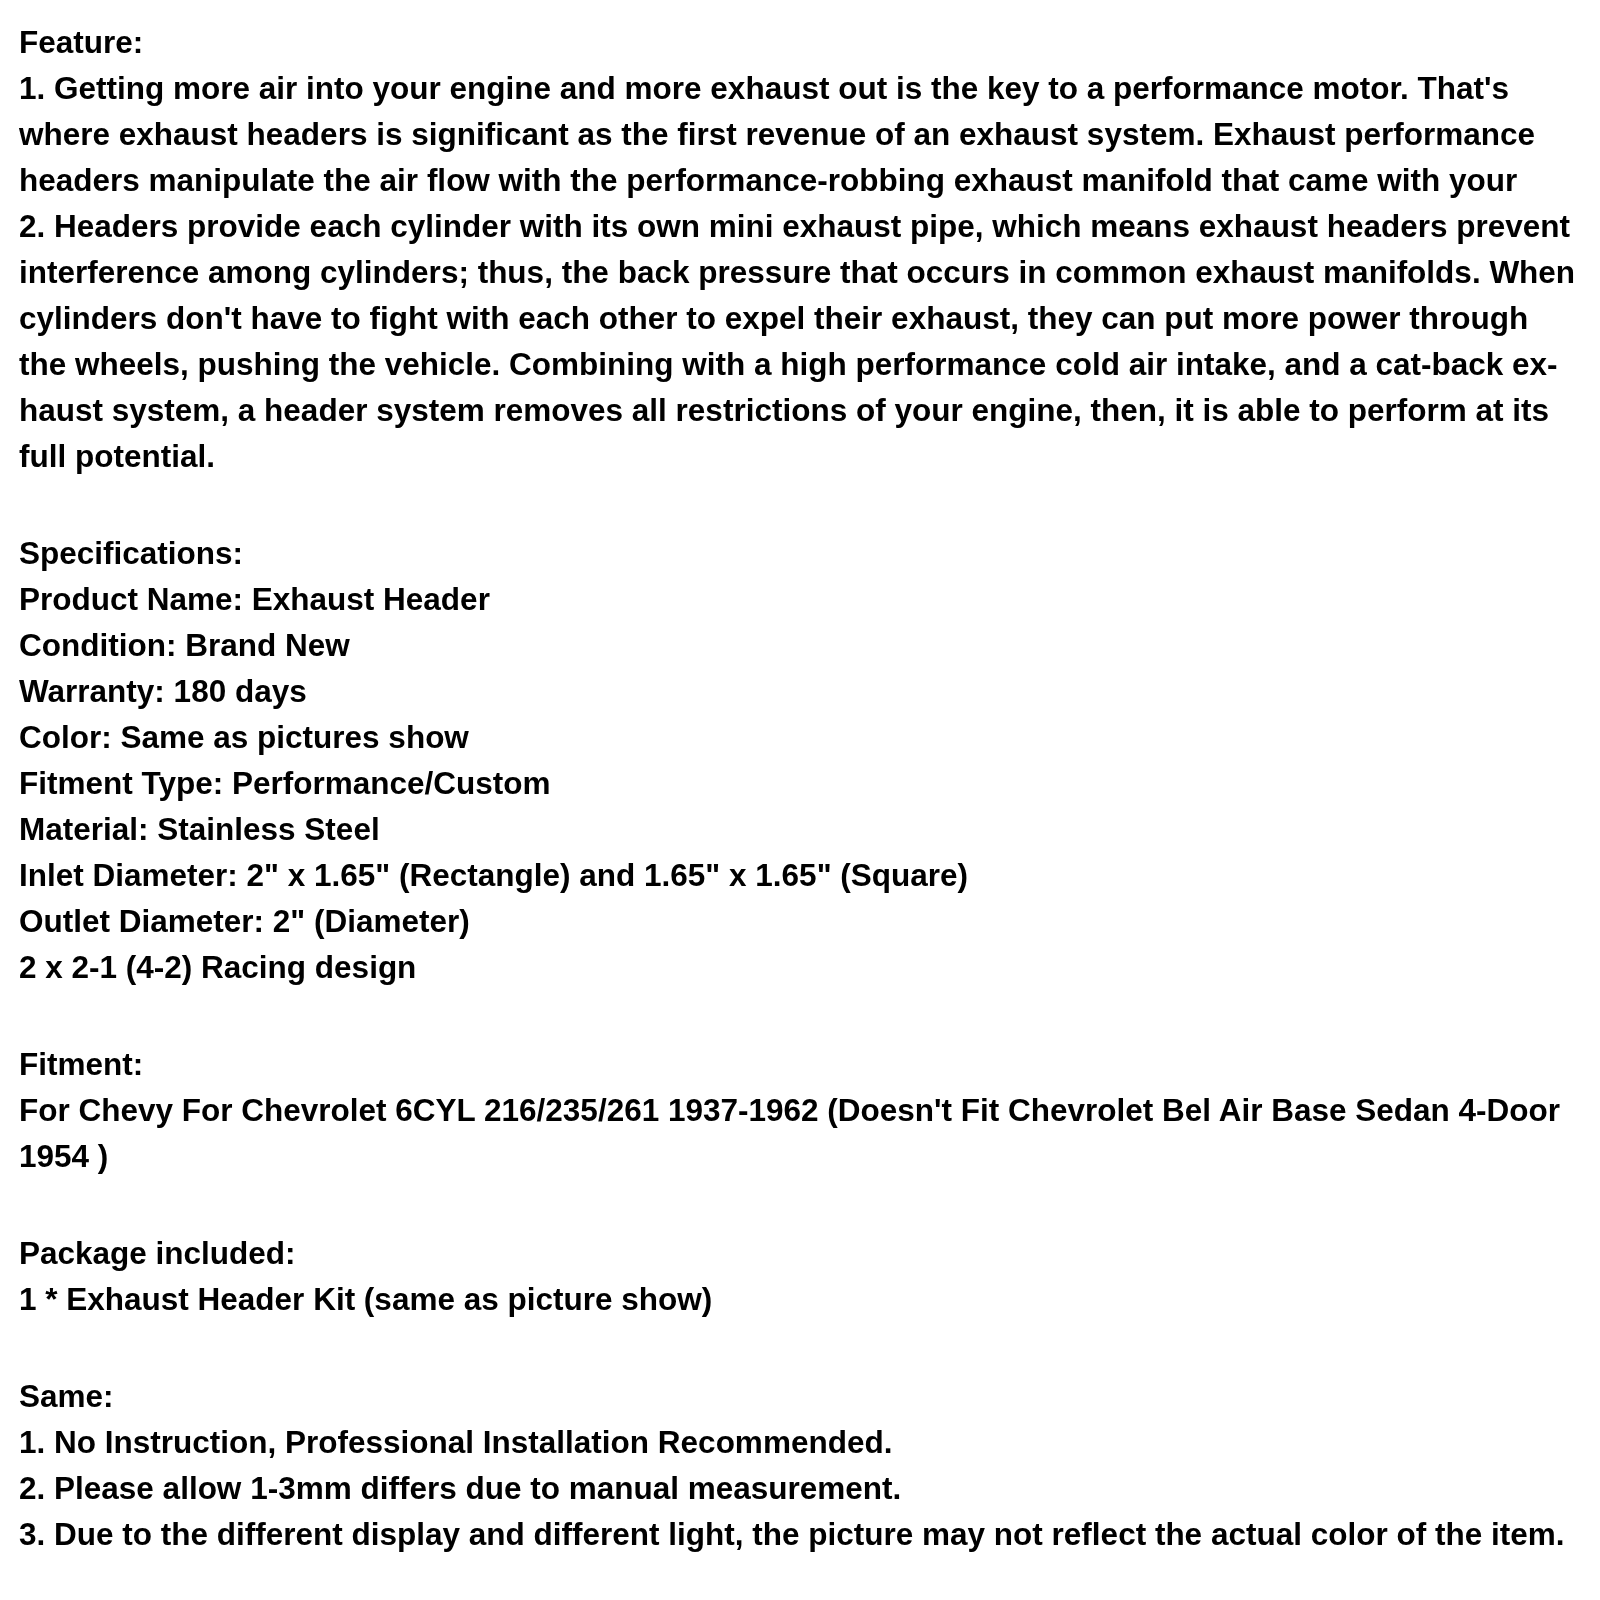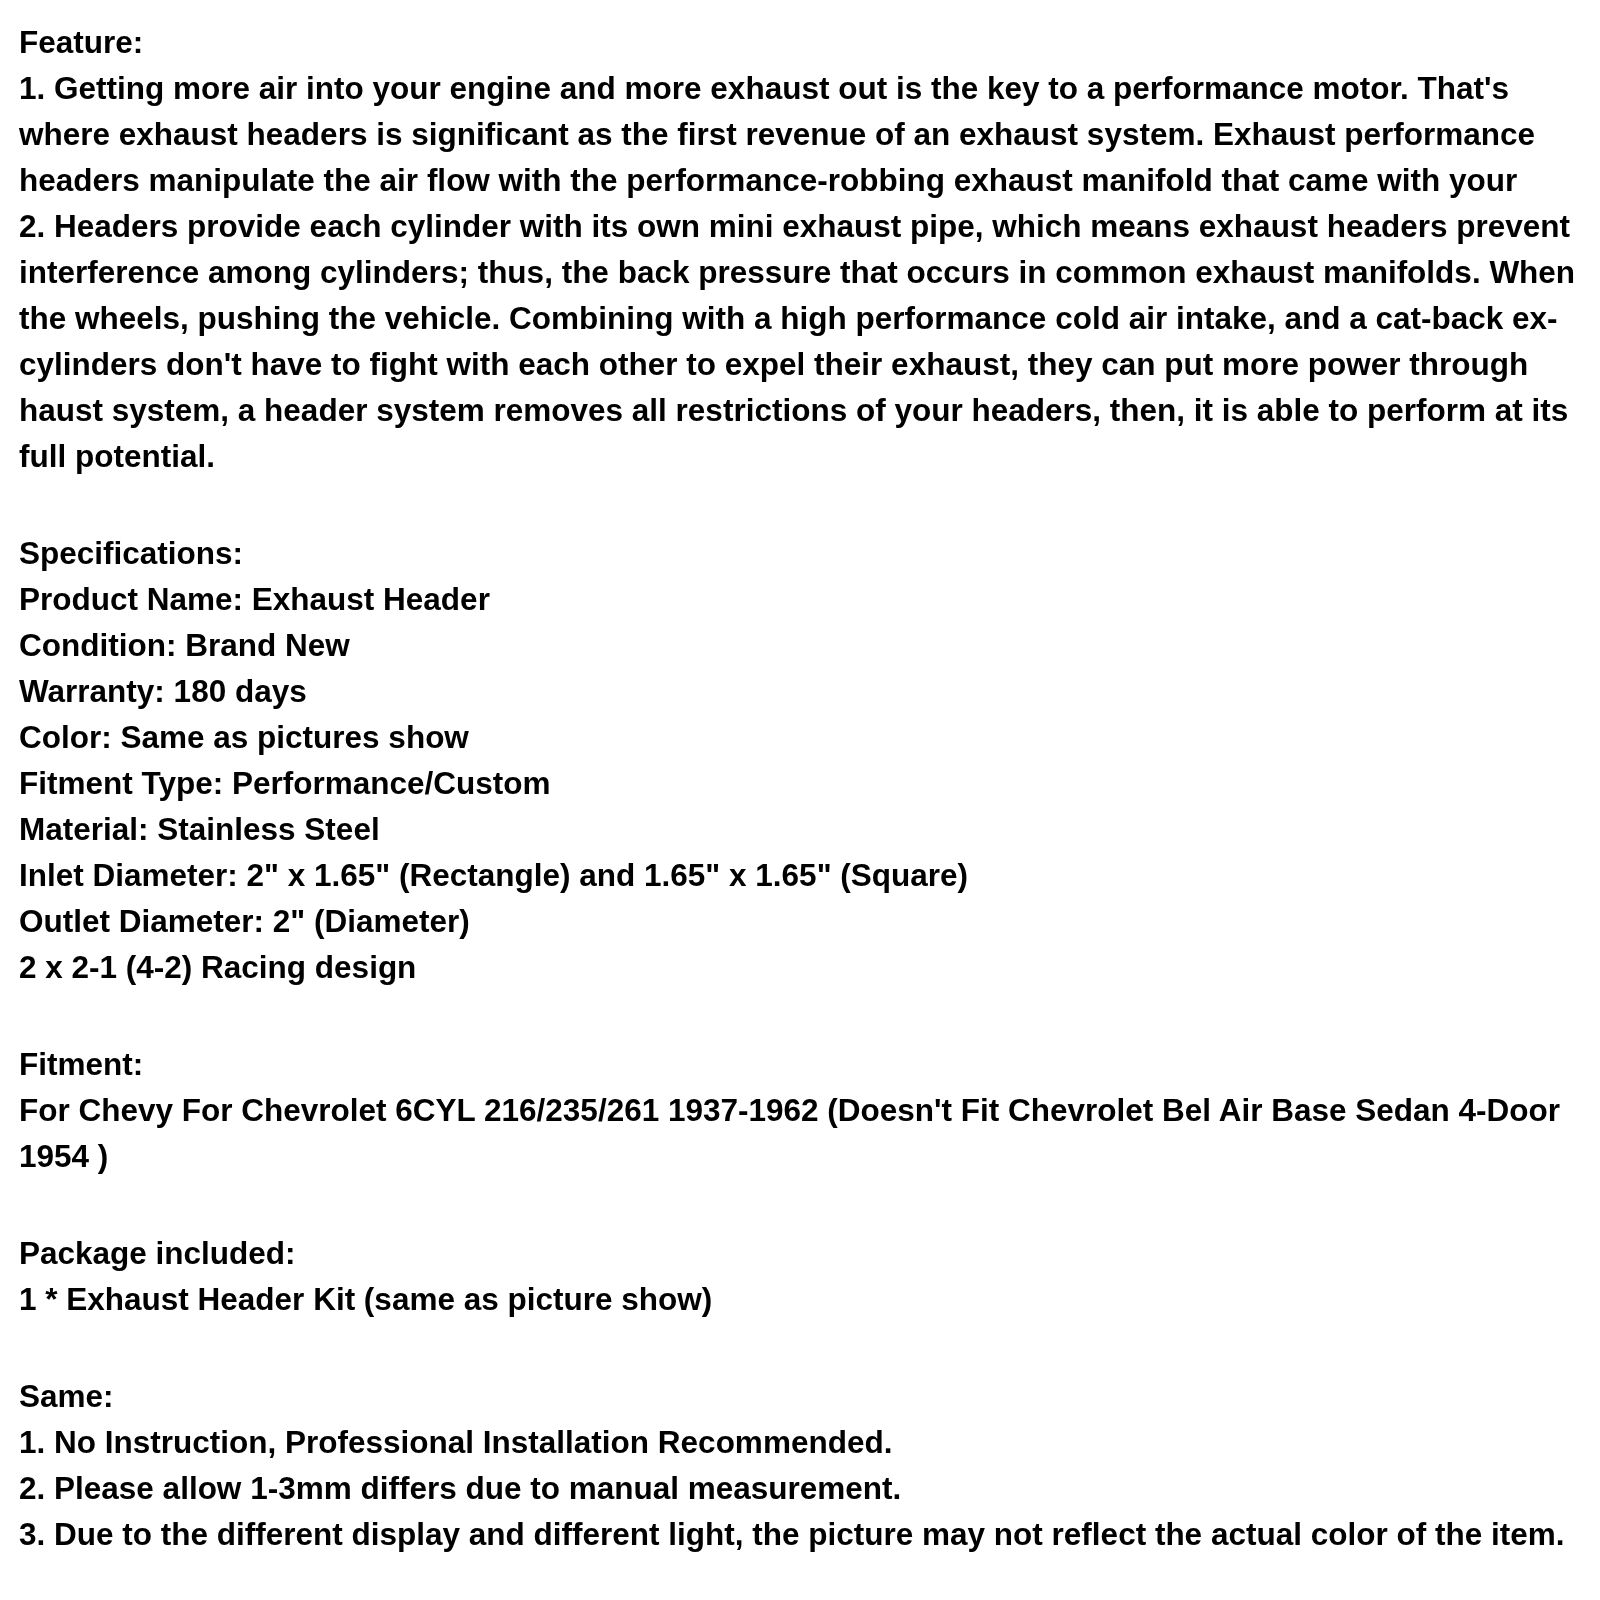--- a/index.html
+++ b/index.html
@@ -33,23 +33,23 @@
 
 <div class="doc" style="color: rgb(0, 0, 0);">
 
   <div class="section">
     <div class="line">Feature:</div>
     <div class="line">1. Getting more air into your engine and more exhaust out is the key to a performance motor. That's</div>
     <div class="line">where exhaust headers is significant as the first revenue of an exhaust system. Exhaust performance</div>
     <div class="line">headers manipulate the air flow with the performance-robbing exhaust manifold that came with your</div>
     <div class="line">2. Headers provide each cylinder with its own mini exhaust pipe, which means exhaust headers prevent</div>
     <div class="line">interference among cylinders; thus, the back pressure that occurs in common exhaust manifolds. When</div>
+    <div class="line">cylinders don't have to fight with each other to expel their exhaust, they can put more power through</div>
     <div class="line">the wheels, pushing the vehicle. Combining with a high performance cold air intake, and a cat-back ex-</div>
-    <div class="line">cylinders don't have to fight with each other to expel their exhaust, they can put more power through</div>
-    <div class="line">haust system, a header system removes all restrictions of your headers, then, it is able to perform at its</div>
+    <div class="line">haust system, a header system removes all restrictions of your engine, then, it is able to perform at its</div>
     <div class="line">full potential.</div>
   </div>
 
   <div class="section">
     <div class="line">Specifications:</div>
     <div class="line">Product Name: Exhaust Header</div>
     <div class="line">Condition: Brand New</div>
     <div class="line">Warranty: 180 days</div>
     <div class="line">Color: Same as pictures show</div>
     <div class="line">Fitment Type: Performance/Custom</div>

